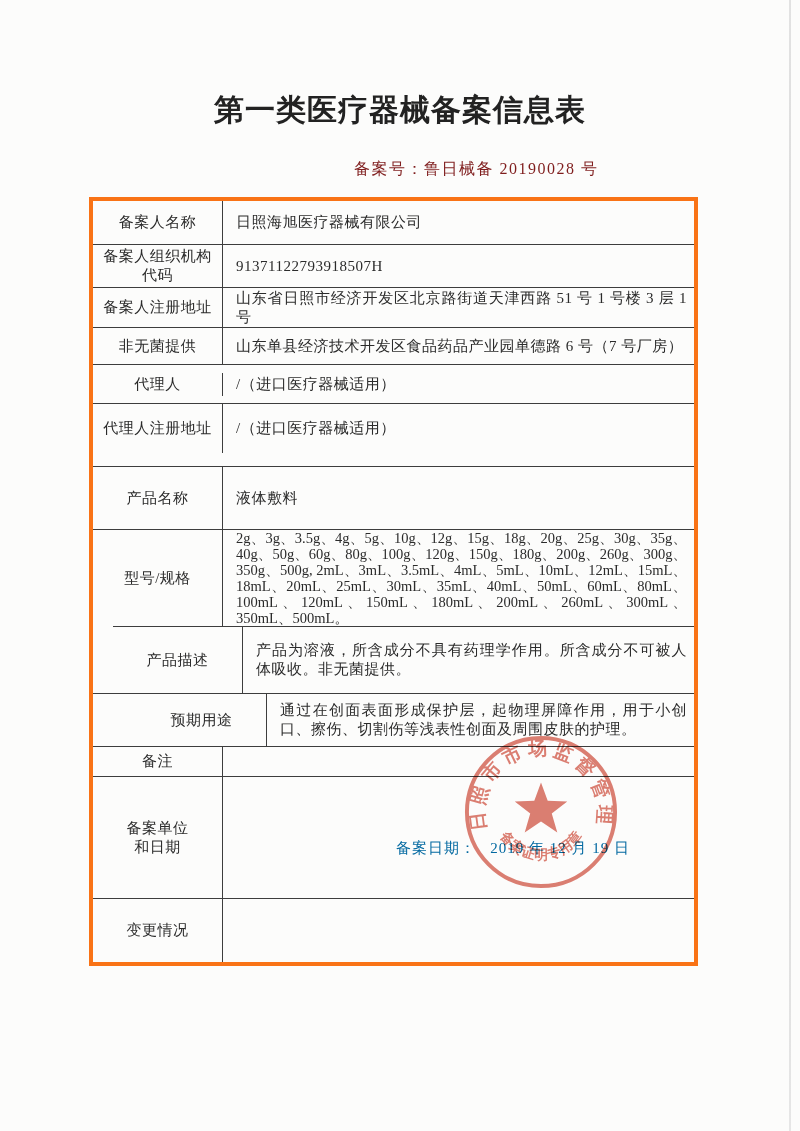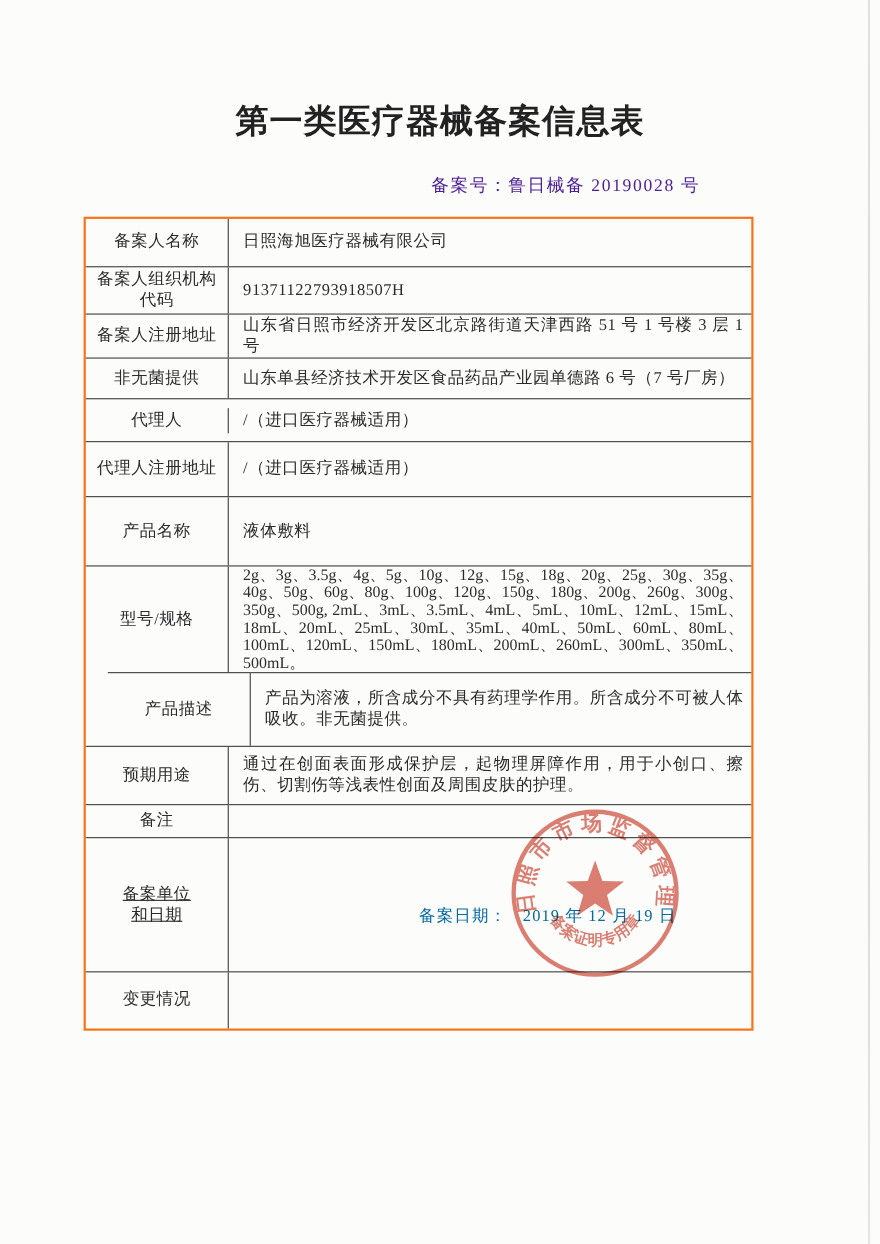--- a/index.html
+++ b/index.html
@@ -14,26 +14,26 @@
     position:absolute;left:789px;top:0;width:2px;height:1131px;
     background:linear-gradient(to bottom,#e2e2e2,#d5d5d5,#e6e6e6);
   }
   .doc-title{
     position:absolute;top:90px;left:0;width:800px;
     text-align:center;
     font-family:"Liberation Sans","DejaVu Sans",sans-serif;
     font-weight:bold;font-size:30px;letter-spacing:1px;color:#222;
   }
   .record-no{
-    position:absolute;top:159px;left:392px;
-    font-size:16px;letter-spacing:1.5px;color:#4c1d95;
+    position:absolute;top:159px;left:354px;
+    font-size:16px;letter-spacing:1.5px;color:#7f1d1d;
   }
   .info-table{
-    position:absolute;left:76px;top:197px;width:609px;
-    border:2px solid #f97316;
+    position:absolute;left:89px;top:197px;width:609px;
+    border:4px solid #f97316;
     box-sizing:border-box;
     background:transparent;
   }
   .trow{
     display:flex;box-sizing:border-box;
     border-top:1px solid #3d3d3d;
   }
   .trow:first-child{border-top:none;}
   .tlabel{
     width:130px;flex:0 0 130px;box-sizing:border-box;
@@ -44,23 +44,23 @@
     padding:2px 4px;
   }
   .tvalue{
     flex:1;box-sizing:border-box;
     display:flex;align-items:center;
     font-size:15px;letter-spacing:0.5px;line-height:19px;
     padding:3px 7px 3px 13px;
     white-space:pre-line;text-align:justify;
   }
   .r1{height:43px;} .r2{height:43px;} .r3{height:40px;} .r4{height:37px;}
-  .r5{height:39px;align-items:center;} .r6{height:50px;} .r7{height:63px;} .r8{height:97px;}
-  .r9{height:67px;margin-left:20px;} .r10{height:53px;} .r11{height:30px;justify-content:center;} .r12{height:122px;text-decoration:underline;}
-  .r13{height:52px;gap:38px;}
+  .r5{height:39px;align-items:center;} .r6{height:50px;} .r7{height:63px;margin-top:13px;} .r8{height:97px;}
+  .r9{height:67px;margin-left:20px;} .r10{height:53px;padding-left:44px;} .r11{height:30px;justify-content:center;} .r12{height:122px;}
+  .r13{height:64px;gap:38px;}
   .r8 .tvalue{
     font-size:14.5px;line-height:16px;letter-spacing:0px;
     padding-top:1px;padding-bottom:1px;
   }
   .r12 .tvalue{position:relative;}
   .date-line{
     position:absolute;left:173px;top:62px;
     font-size:15px;letter-spacing:1px;white-space:pre;
     color:#0369a1;
   }

